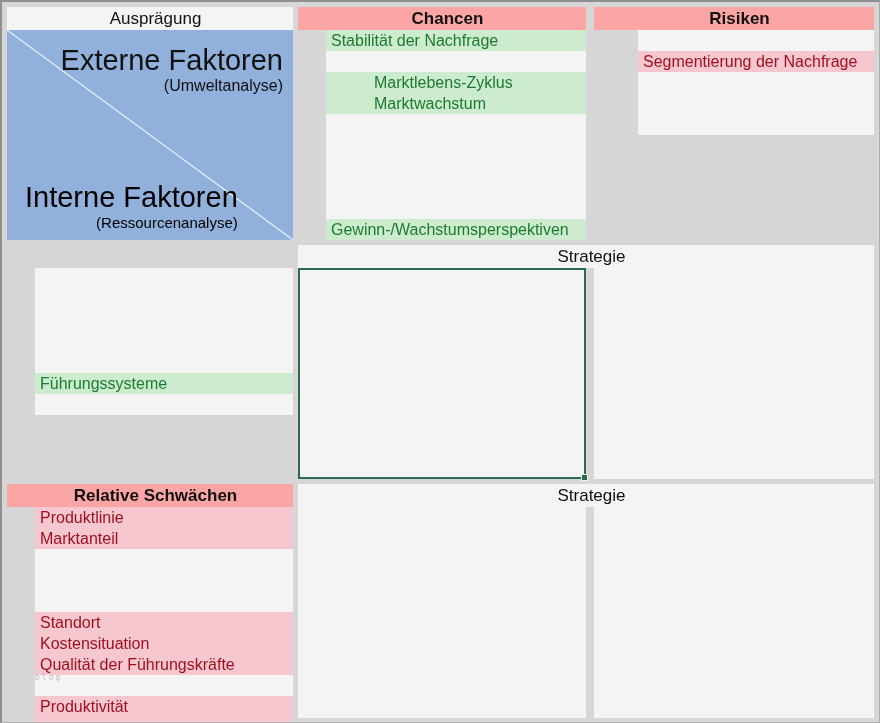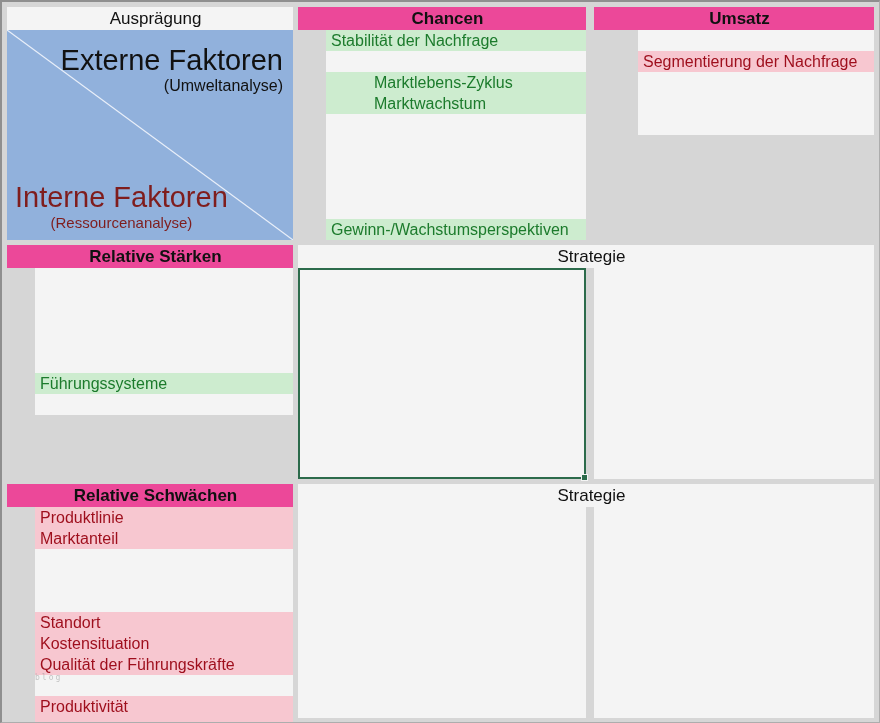--- a/index.html
+++ b/index.html
@@ -7,32 +7,32 @@
     position:relative;width:880px;height:723px;
     background:#d6d6d6;
     border-left:2px solid #8f8f8f;border-top:2px solid #8f8f8f;
     border-right:1px solid #adadad;border-bottom:1px solid #adadad;
     box-sizing:border-box;
     font-family:"Liberation Sans","DejaVu Sans",sans-serif;
     overflow:hidden;
   }
   .cell{position:absolute;box-sizing:border-box;padding-left:11px;}
   .hdr{display:flex;align-items:center;justify-content:center;font-size:17px;color:#111;}
-  .hdr.blue{background:#ec4899;font-weight:bold;}
+  .hdr.blue{background:#fca5a5;font-weight:bold;}
   .hdr.plain{background:#f4f4f4;font-weight:normal;}
   .body-col{position:absolute;display:flex;flex-direction:column;box-sizing:border-box;}
   .band{box-sizing:border-box;padding-left:5px;font-size:16px;line-height:21px;overflow:hidden;white-space:nowrap;margin-left:28px;}
   .band.good{background:#cdeccf;color:#1c7b2c;}
   .band.bad{background:#f7c7d0;color:#9e0e1c;}
   .band.blank{background:#f4f4f4;}
   .ln{display:block;height:21px;}
   .diag{background:#91b1dc;}
   .diag svg{position:absolute;left:0;top:0;}
   .ext-block{position:absolute;top:14px;right:10px;text-align:right;color:#111;}
-  .int-block{position:absolute;bottom:8px;left:8px;text-align:center;color:#7f1d1d;}
+  .int-block{position:absolute;bottom:8px;left:18px;text-align:right;color:#000000;}
   .big-label{font-size:29px;line-height:32px;}
   .sub-label{font-size:16px;line-height:19px;}
   .stratcell{background:#f4f4f4;}
   .selected{border:2px solid #2c6b4b;}
   .fill-handle{
     position:absolute;right:-4px;bottom:-4px;width:7px;height:7px;
     background:#2c6b4b;border:1px solid #f4f4f4;box-sizing:border-box;
   }
   .watermark{
     position:absolute;left:33px;top:671px;font-size:8px;letter-spacing:2px;
@@ -60,21 +60,21 @@
       <div class="big-label">Interne Faktoren</div>
       <div class="sub-label" style="font-size:15px;">(Ressourcenanalyse)</div>
     </div>
   </div>
 
   <div class="cell hdr blue" style="left:296px;top:5px;width:288px;height:23px;">
     <span>Chancen</span>
   </div>
 
   <div class="cell hdr blue" style="left:592px;top:5px;width:280px;height:23px;">
-    <span>Umsatz</span>
+    <span>Risiken</span>
   </div>
 
   <div class="body-col" style="left:296px;top:28px;width:288px;height:210px;">
     <div class="band good" style="height:21px;">
       <span class="ln">Stabilität der Nachfrage</span>
     </div>
     <div class="band blank" style="height:21px;"></div>
     <div class="band good" style="height:42px;padding-left:48px;">
       <span class="ln">Marktlebens-Zyklus</span>
       <span class="ln">Marktwachstum</span>
@@ -87,23 +87,20 @@
 
   <div class="body-col" style="left:592px;top:28px;width:280px;height:210px;padding-left:16px;">
     <div class="band blank" style="height:21px;"></div>
     <div class="band bad" style="height:21px;">
       <span class="ln">Segmentierung der Nachfrage</span>
     </div>
     <div class="band blank" style="height:42px;"></div>
     <div class="band blank" style="height:21px;"></div>
   </div>
 
-  <div class="cell hdr blue" style="left:5px;top:243px;width:286px;height:23px;">
-    <span>Relative Stärken</span>
-  </div>
 
   <div class="cell hdr plain" style="left:296px;top:243px;width:576px;height:23px;">
     <span>Strategie</span>
   </div>
 
   <div class="body-col" style="left:5px;top:266px;width:286px;height:210px;">
     <div class="band blank" style="height:42px;"></div>
     <div class="band blank" style="height:63px;"></div>
     <div class="band good" style="height:21px;">
       <span class="ln">Führungssysteme</span>

